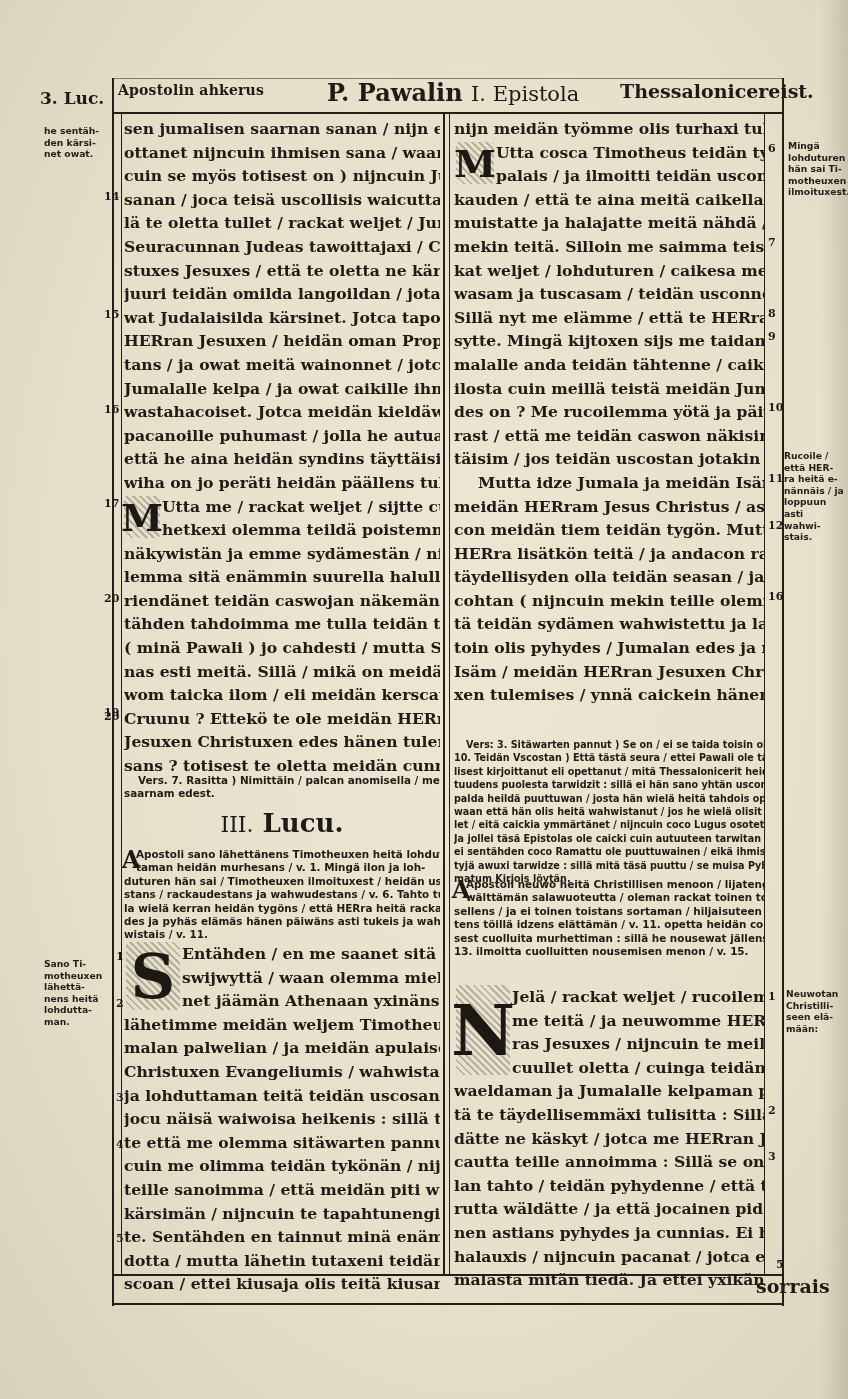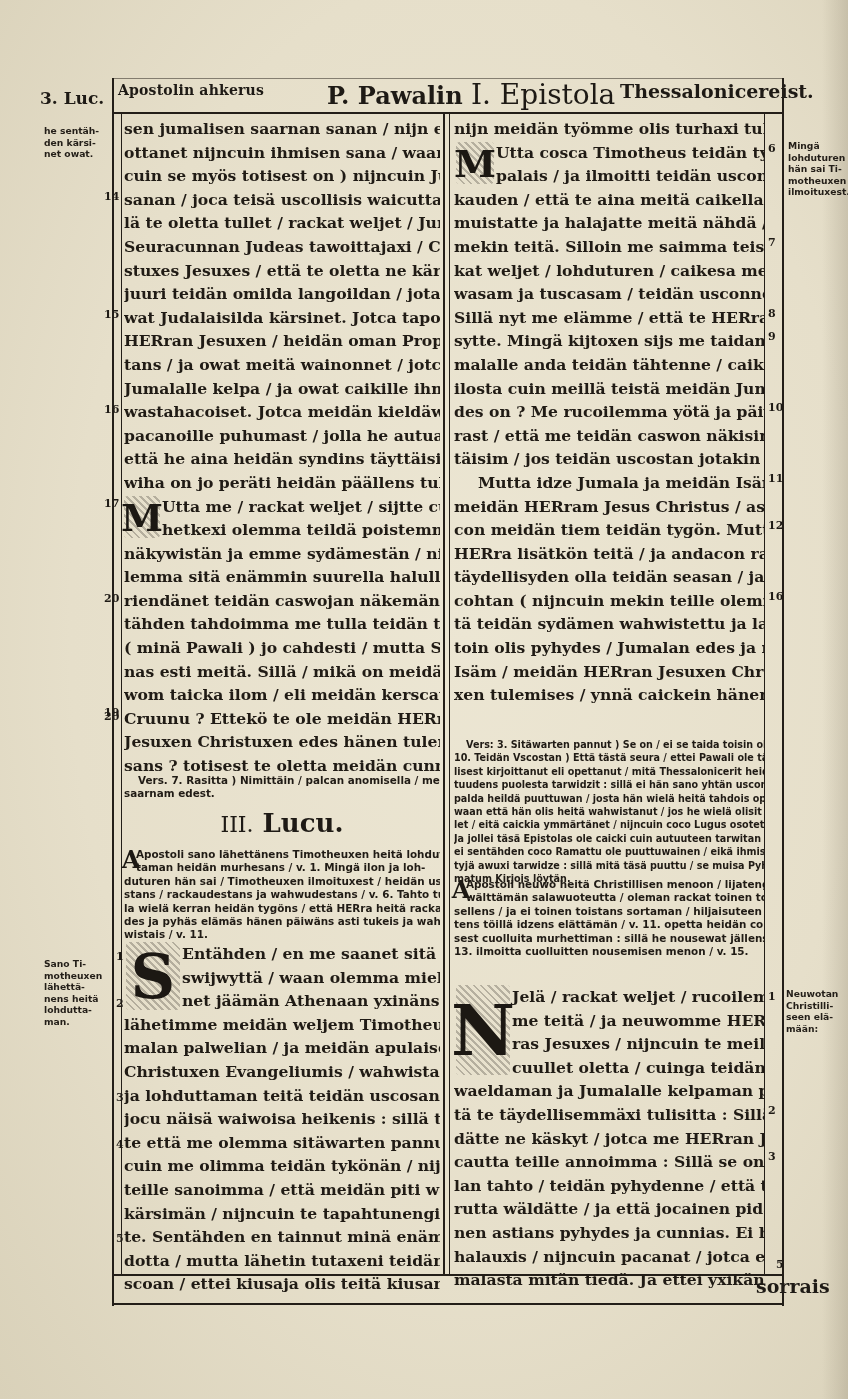--- a/index.html
+++ b/index.html
@@ -24,21 +24,21 @@
     font-family: "DejaVu Serif", serif; font-weight: bold; font-size: 17px;
   }
   .running-left {
     position: absolute; left: 118px; top: 82px;
     font-weight: bold; font-size: 14px; letter-spacing: 0.2px;
   }
   .running-center {
     position: absolute; left: 327px; top: 78px;
     font-weight: bold; font-size: 24px;
   }
-  .running-center .sub { font-size: 28px; font-weight: normal; }
+  .running-center .sub { font-size: 21px; font-weight: normal; }
   .running-right {
     position: absolute; left: 620px; top: 80px;
     font-weight: bold; font-size: 19px;
   }
   .column {
     position: absolute; font-family: "DejaVu Serif", serif;
     font-size: 15.6px; line-height: 23.6px; font-weight: bold;
     color: #201b15; text-align: justify;
   }
   .column .line { display: block; white-space: nowrap; overflow: hidden; height: 23.6px; }
@@ -284,20 +284,29 @@
     <div>lohdutta-</div>
     <div>man.</div>
   </div>
   <div class="margin-note" style="left:788px; top:140px;">
     <div>Mingä</div>
     <div>lohduturen</div>
     <div>hän sai Ti-</div>
     <div>motheuxen</div>
     <div>ilmoituxest.</div>
   </div>
+  <div class="margin-note" style="left:784px; top:450px;">
+    <div>Rucoile /</div>
+    <div>että HER-</div>
+    <div>ra heitä e-</div>
+    <div>nännäis / ja</div>
+    <div>loppuun asti</div>
+    <div>wahwi-</div>
+    <div>stais.</div>
+  </div>
   <div class="margin-note" style="left:786px; top:988px;">
     <div>Neuwotan</div>
     <div>Christilli-</div>
     <div>seen elä-</div>
     <div>mään:</div>
   </div>
 
   <div class="catchword">sorrais</div>
 </div>
 

